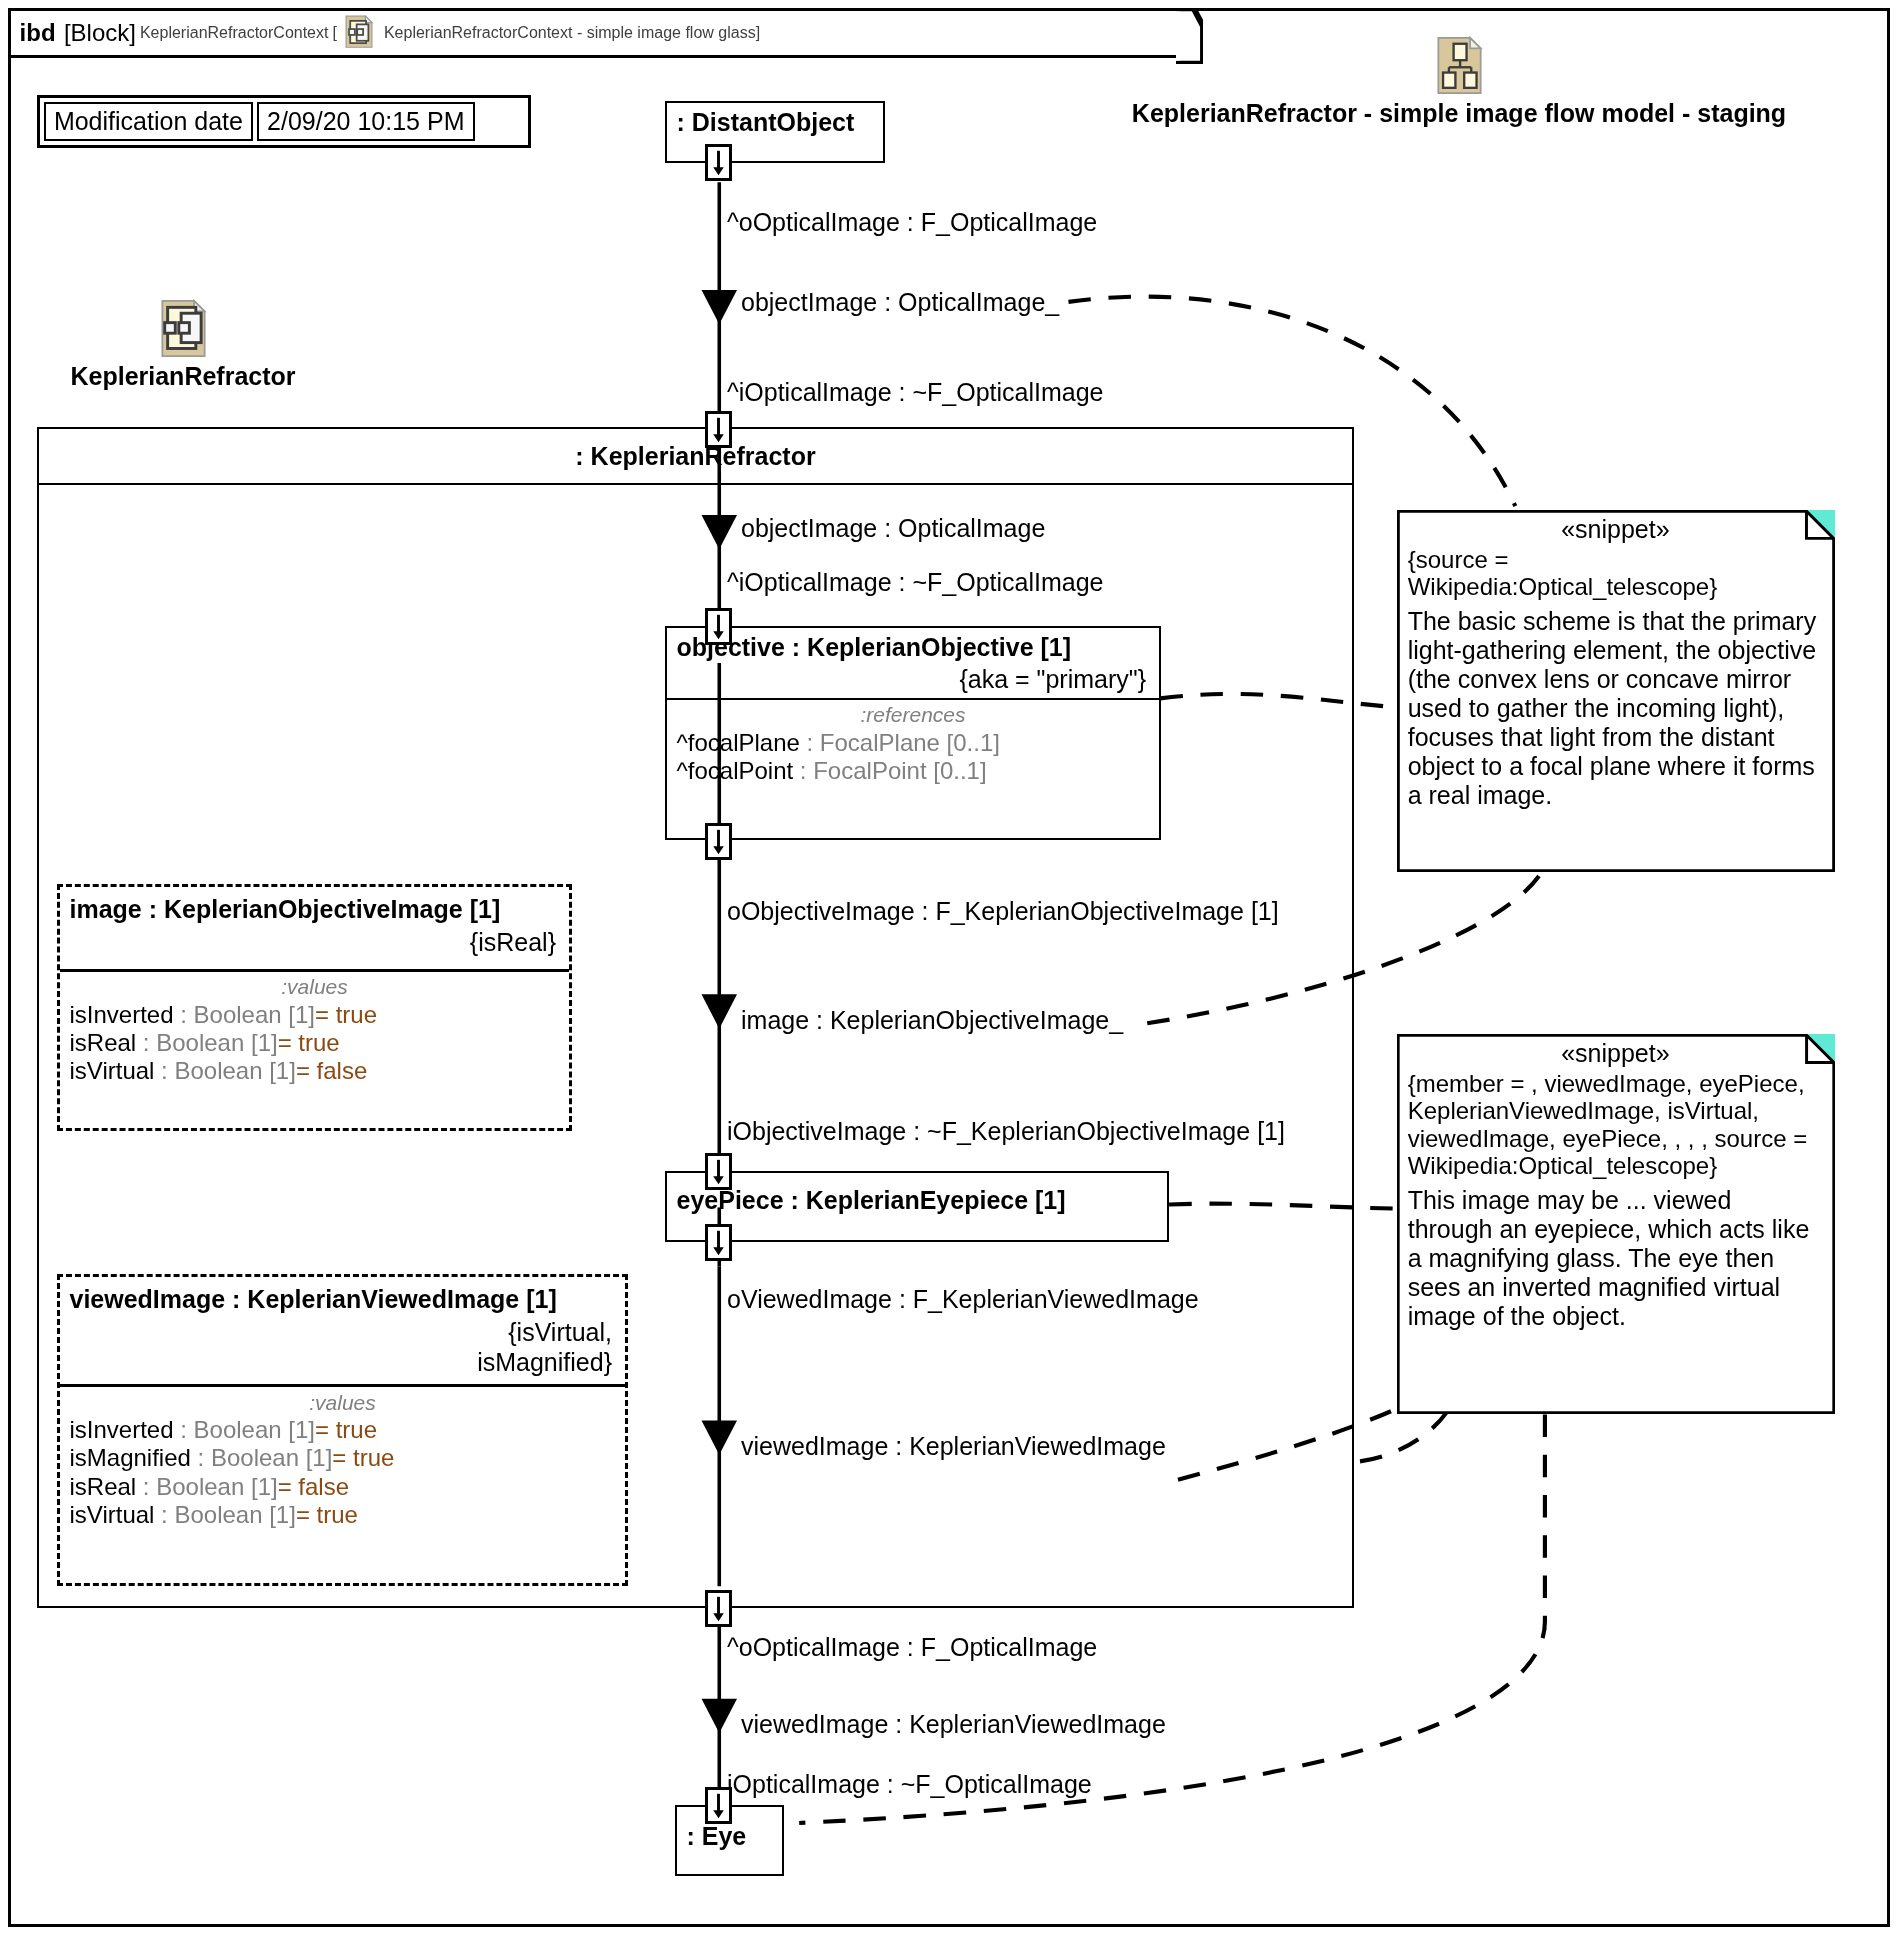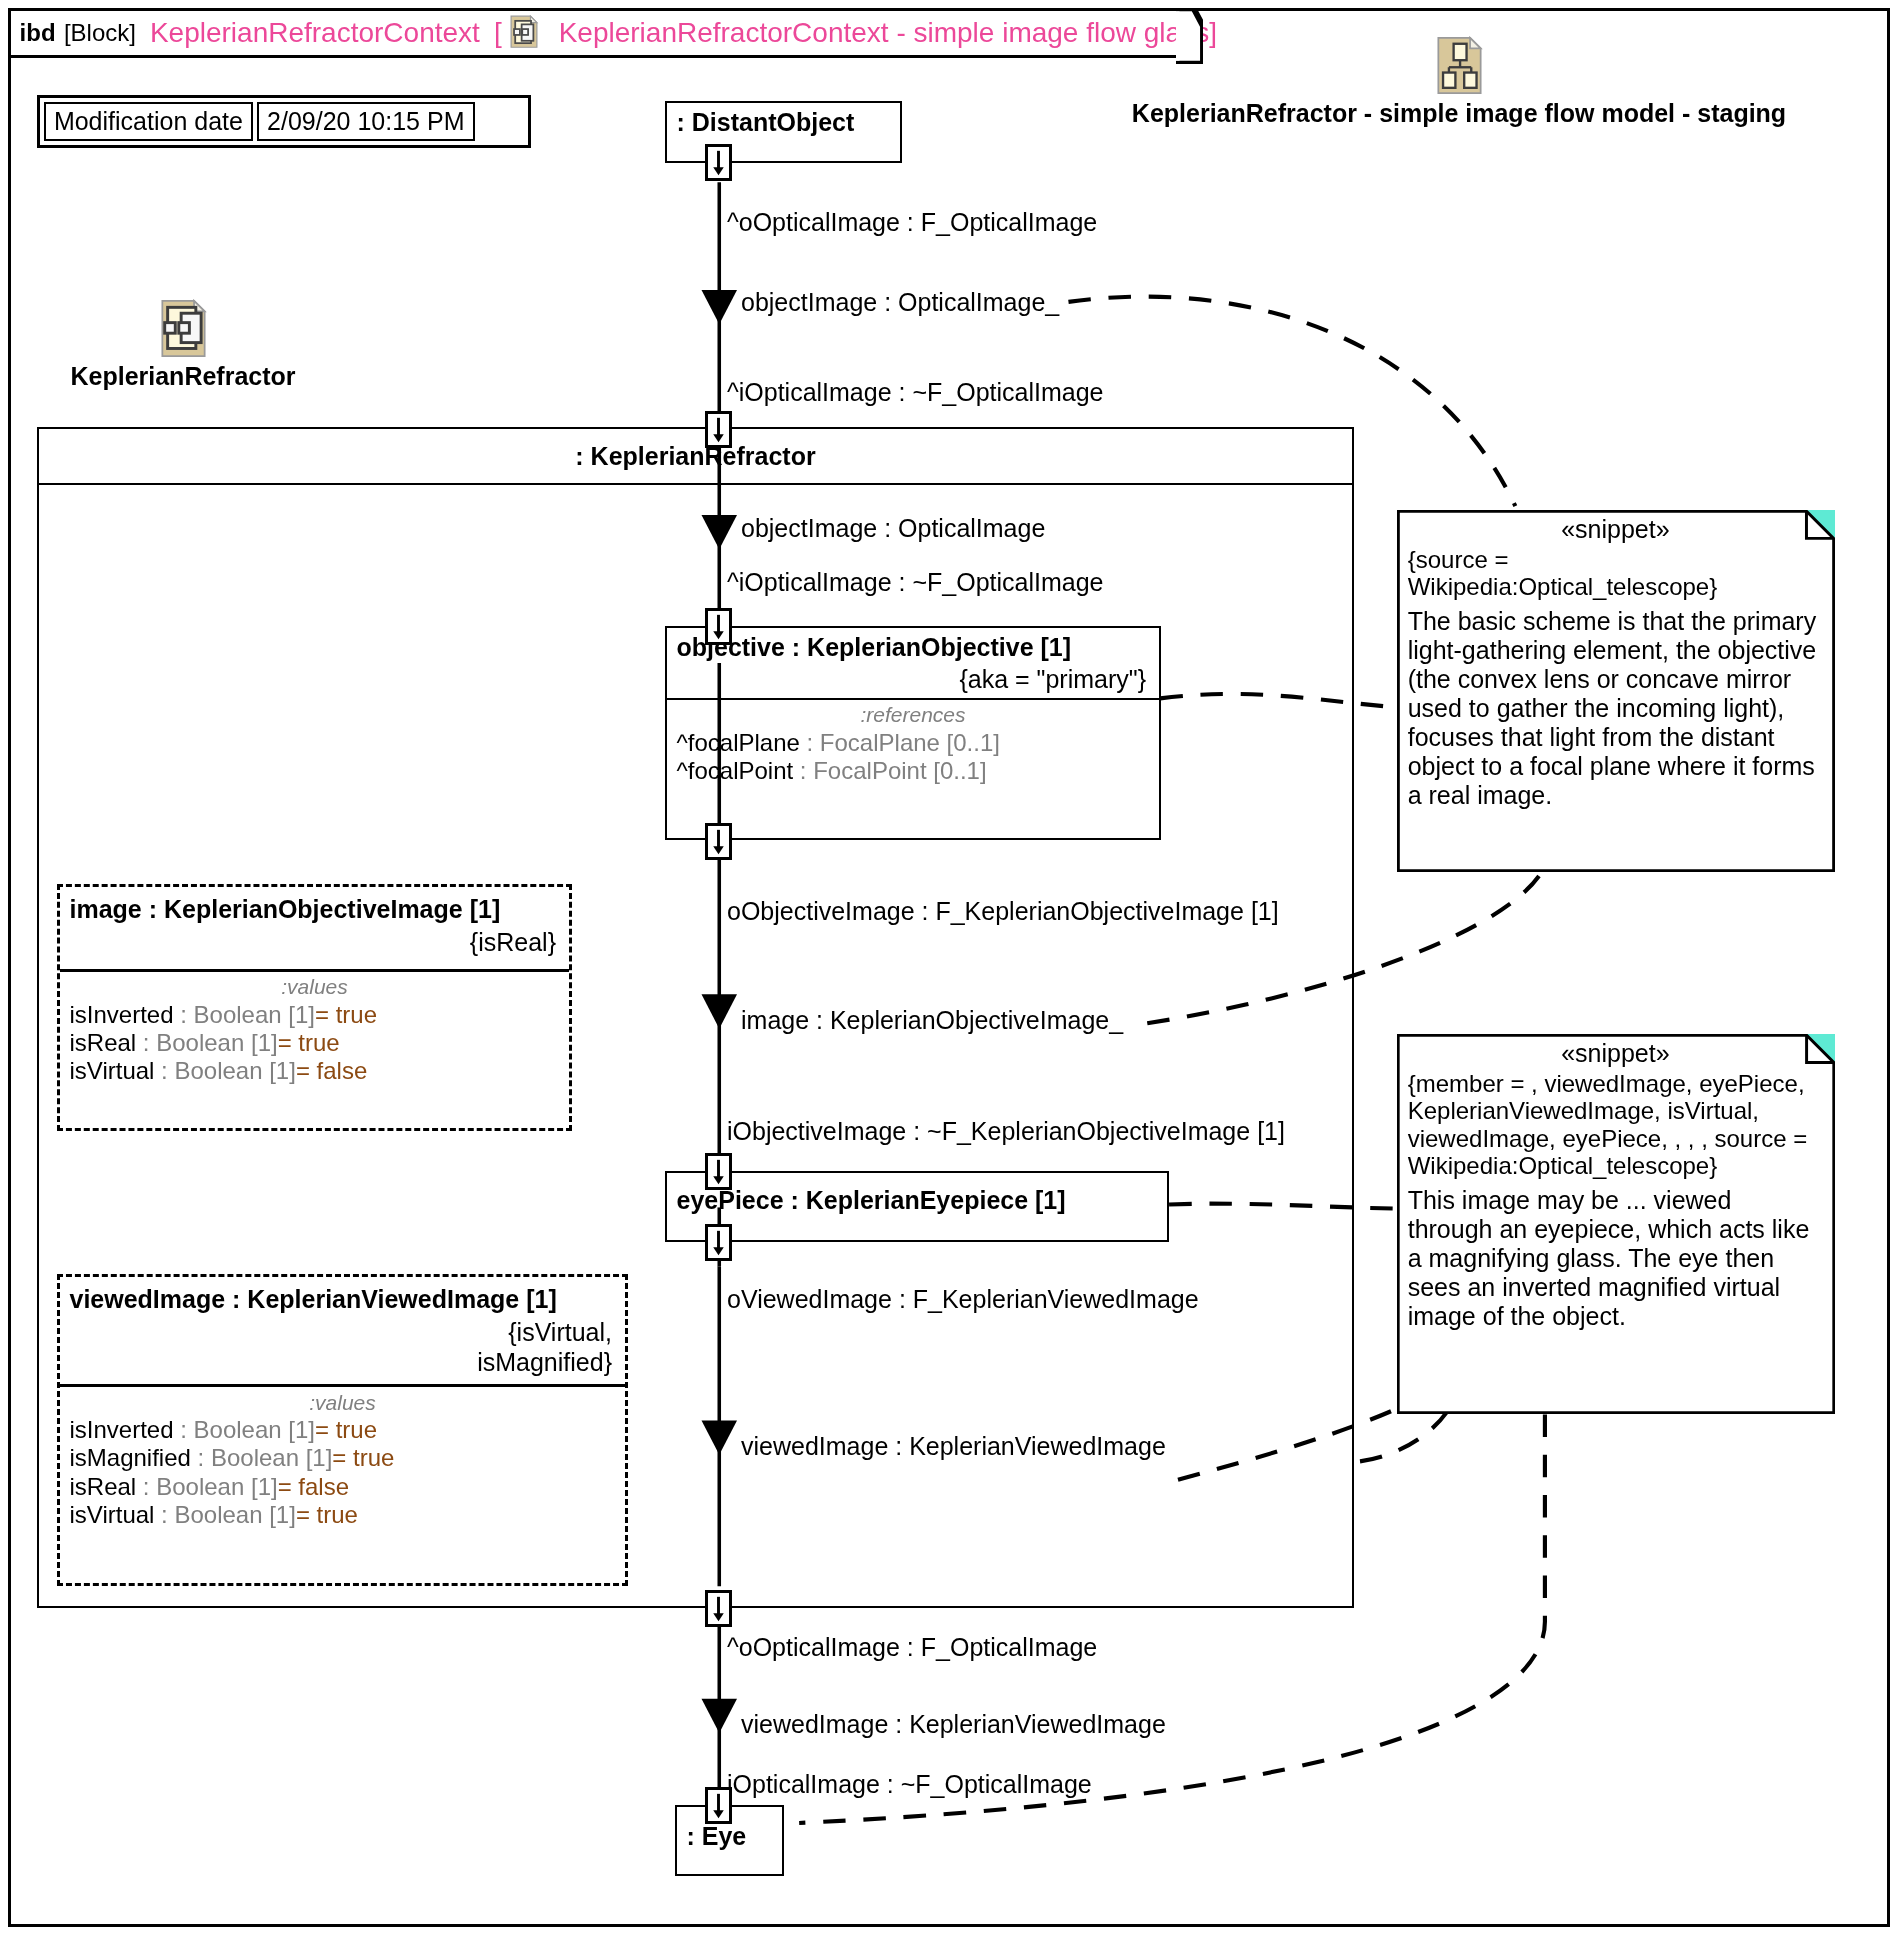--- a/index.html
+++ b/index.html
@@ -8,21 +8,21 @@
 
   
   .frame{position:absolute;left:8.3px;top:8.3px;width:1882px;height:1919px;
          border:3px solid #000;box-sizing:border-box;}
   .frame-title{position:absolute;left:8.3px;top:8.3px;height:50px;
          border:3px solid #000;border-bottom-width:3px;box-sizing:border-box;
          background:#fff;display:flex;align-items:center;padding:0 8.3px;white-space:nowrap;z-index:6;}
   .frame-title .pent{position:absolute;right:-27px;top:-3px;width:27px;height:56px;}
   .ft-ibd{font-weight:bold;font-size:24px;color:#000;}
   .ft-rest{font-size:24px;color:#000;margin-left:8.3px;}
-  .ft-rest2{font-size:28px;color:#ec4899;margin-left:14px;}
+  .ft-rest2{font-size:16px;color:#404040;margin-left:4px;}
 
   
   .moddate{position:absolute;border:3px solid #000;background:#fff;display:flex;box-sizing:border-box;}
   .moddate .cell{border:2.4px solid #000;box-sizing:border-box;font-size:25px;
         display:flex;align-items:center;justify-content:center;padding:0 8.3px;white-space:nowrap;background:#fff;}
   .moddate .c1{margin:3.6px 1.8px 3.6px 3.6px;}
   .moddate .c2{margin:3.6px 3.6px 3.6px 1.8px;}
 
   
   .part{position:absolute;border:2.4px solid #000;background:#fff;box-sizing:border-box;}
@@ -168,21 +168,21 @@
       <path d="M1975,2035 C2120,2030 2230,2040 2360,2042"></path>
 
       <path d="M1990,2500 C2140,2460 2270,2420 2360,2380"></path>
 
       <path d="M2445,2385 C2405,2440 2340,2465 2290,2470"></path>
 
       <path d="M2610,2390 L2610,2740 C2610,2880 2310,3035 1350,3080"></path>
     </g>
   </svg>
 
-  <div class="part" style="left:665px;top:101px;width:237px;height:62px;">
+  <div class="part" style="left:665px;top:101px;width:220px;height:62px;">
     <div class="part-title">: DistantObject</div>
   </div>
   <div class="port" style="left:705px;top:144px;">
     <svg width="21" height="31" viewBox="0 0 36 52">
       <line x1="18" y1="6" x2="18" y2="38" stroke="#000" stroke-width="5"></line>
       <polygon points="9,34 27,34 18,48" fill="#000"></polygon>
     </svg>
   </div>
 
   <div class="container" style="left:37px;top:427px;width:1317px;height:1181px;">

